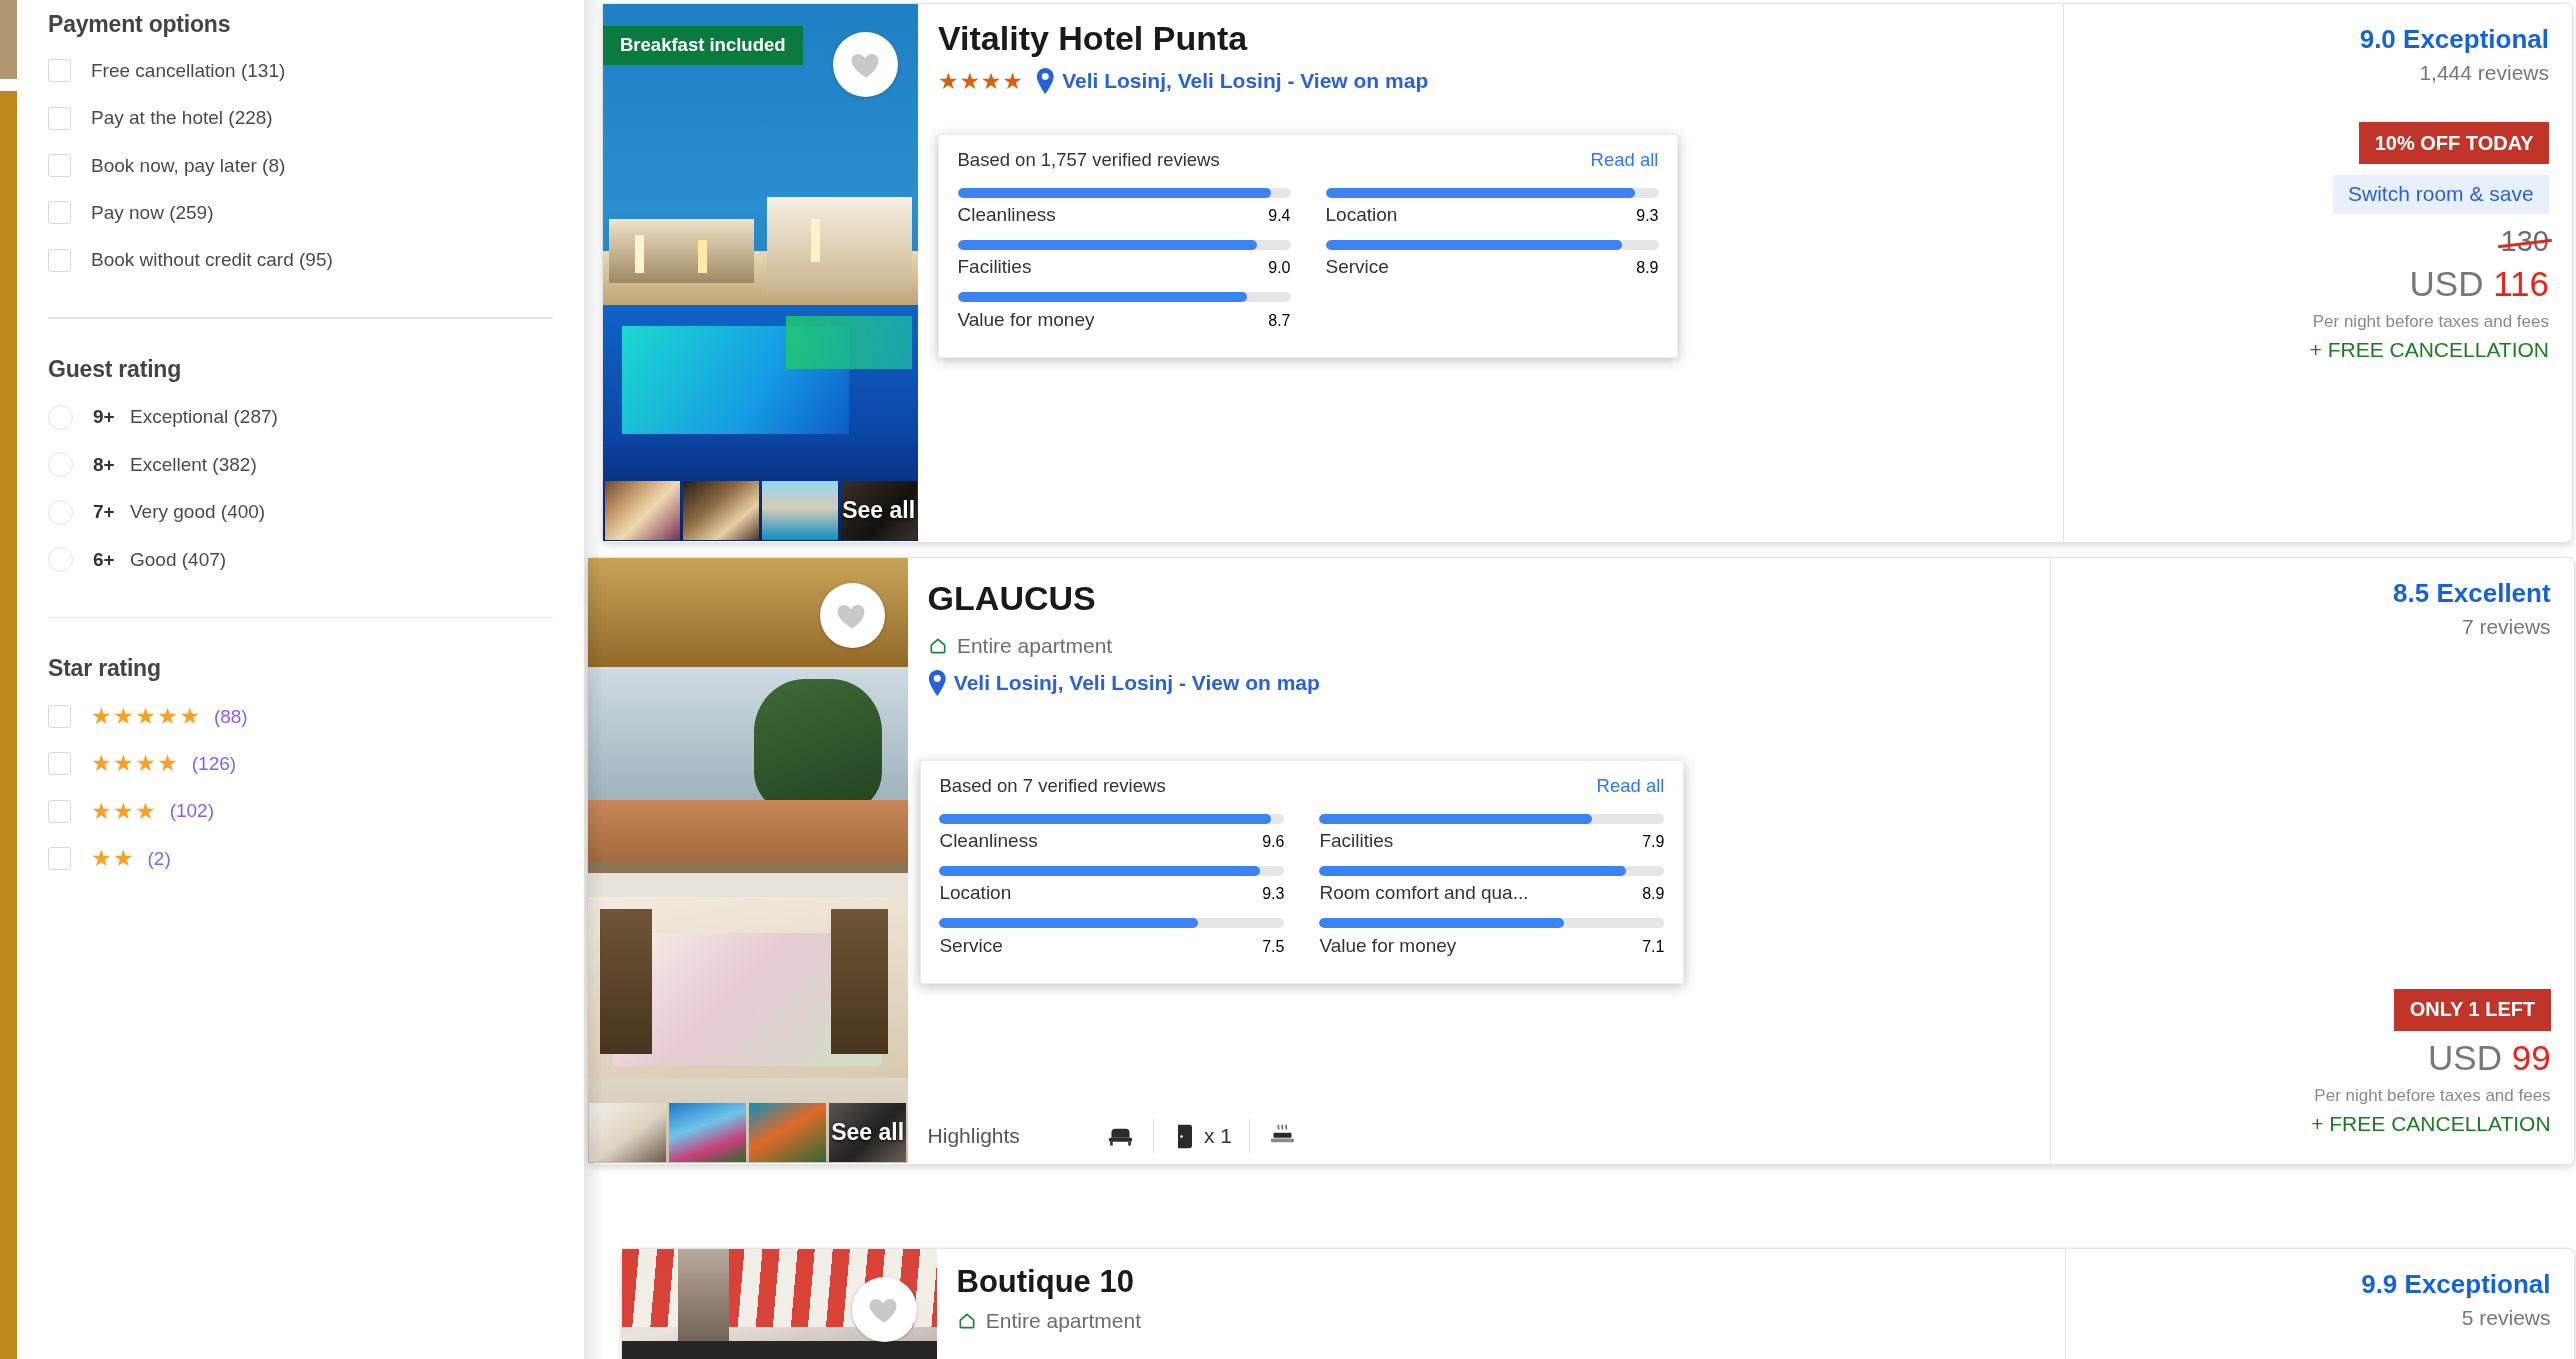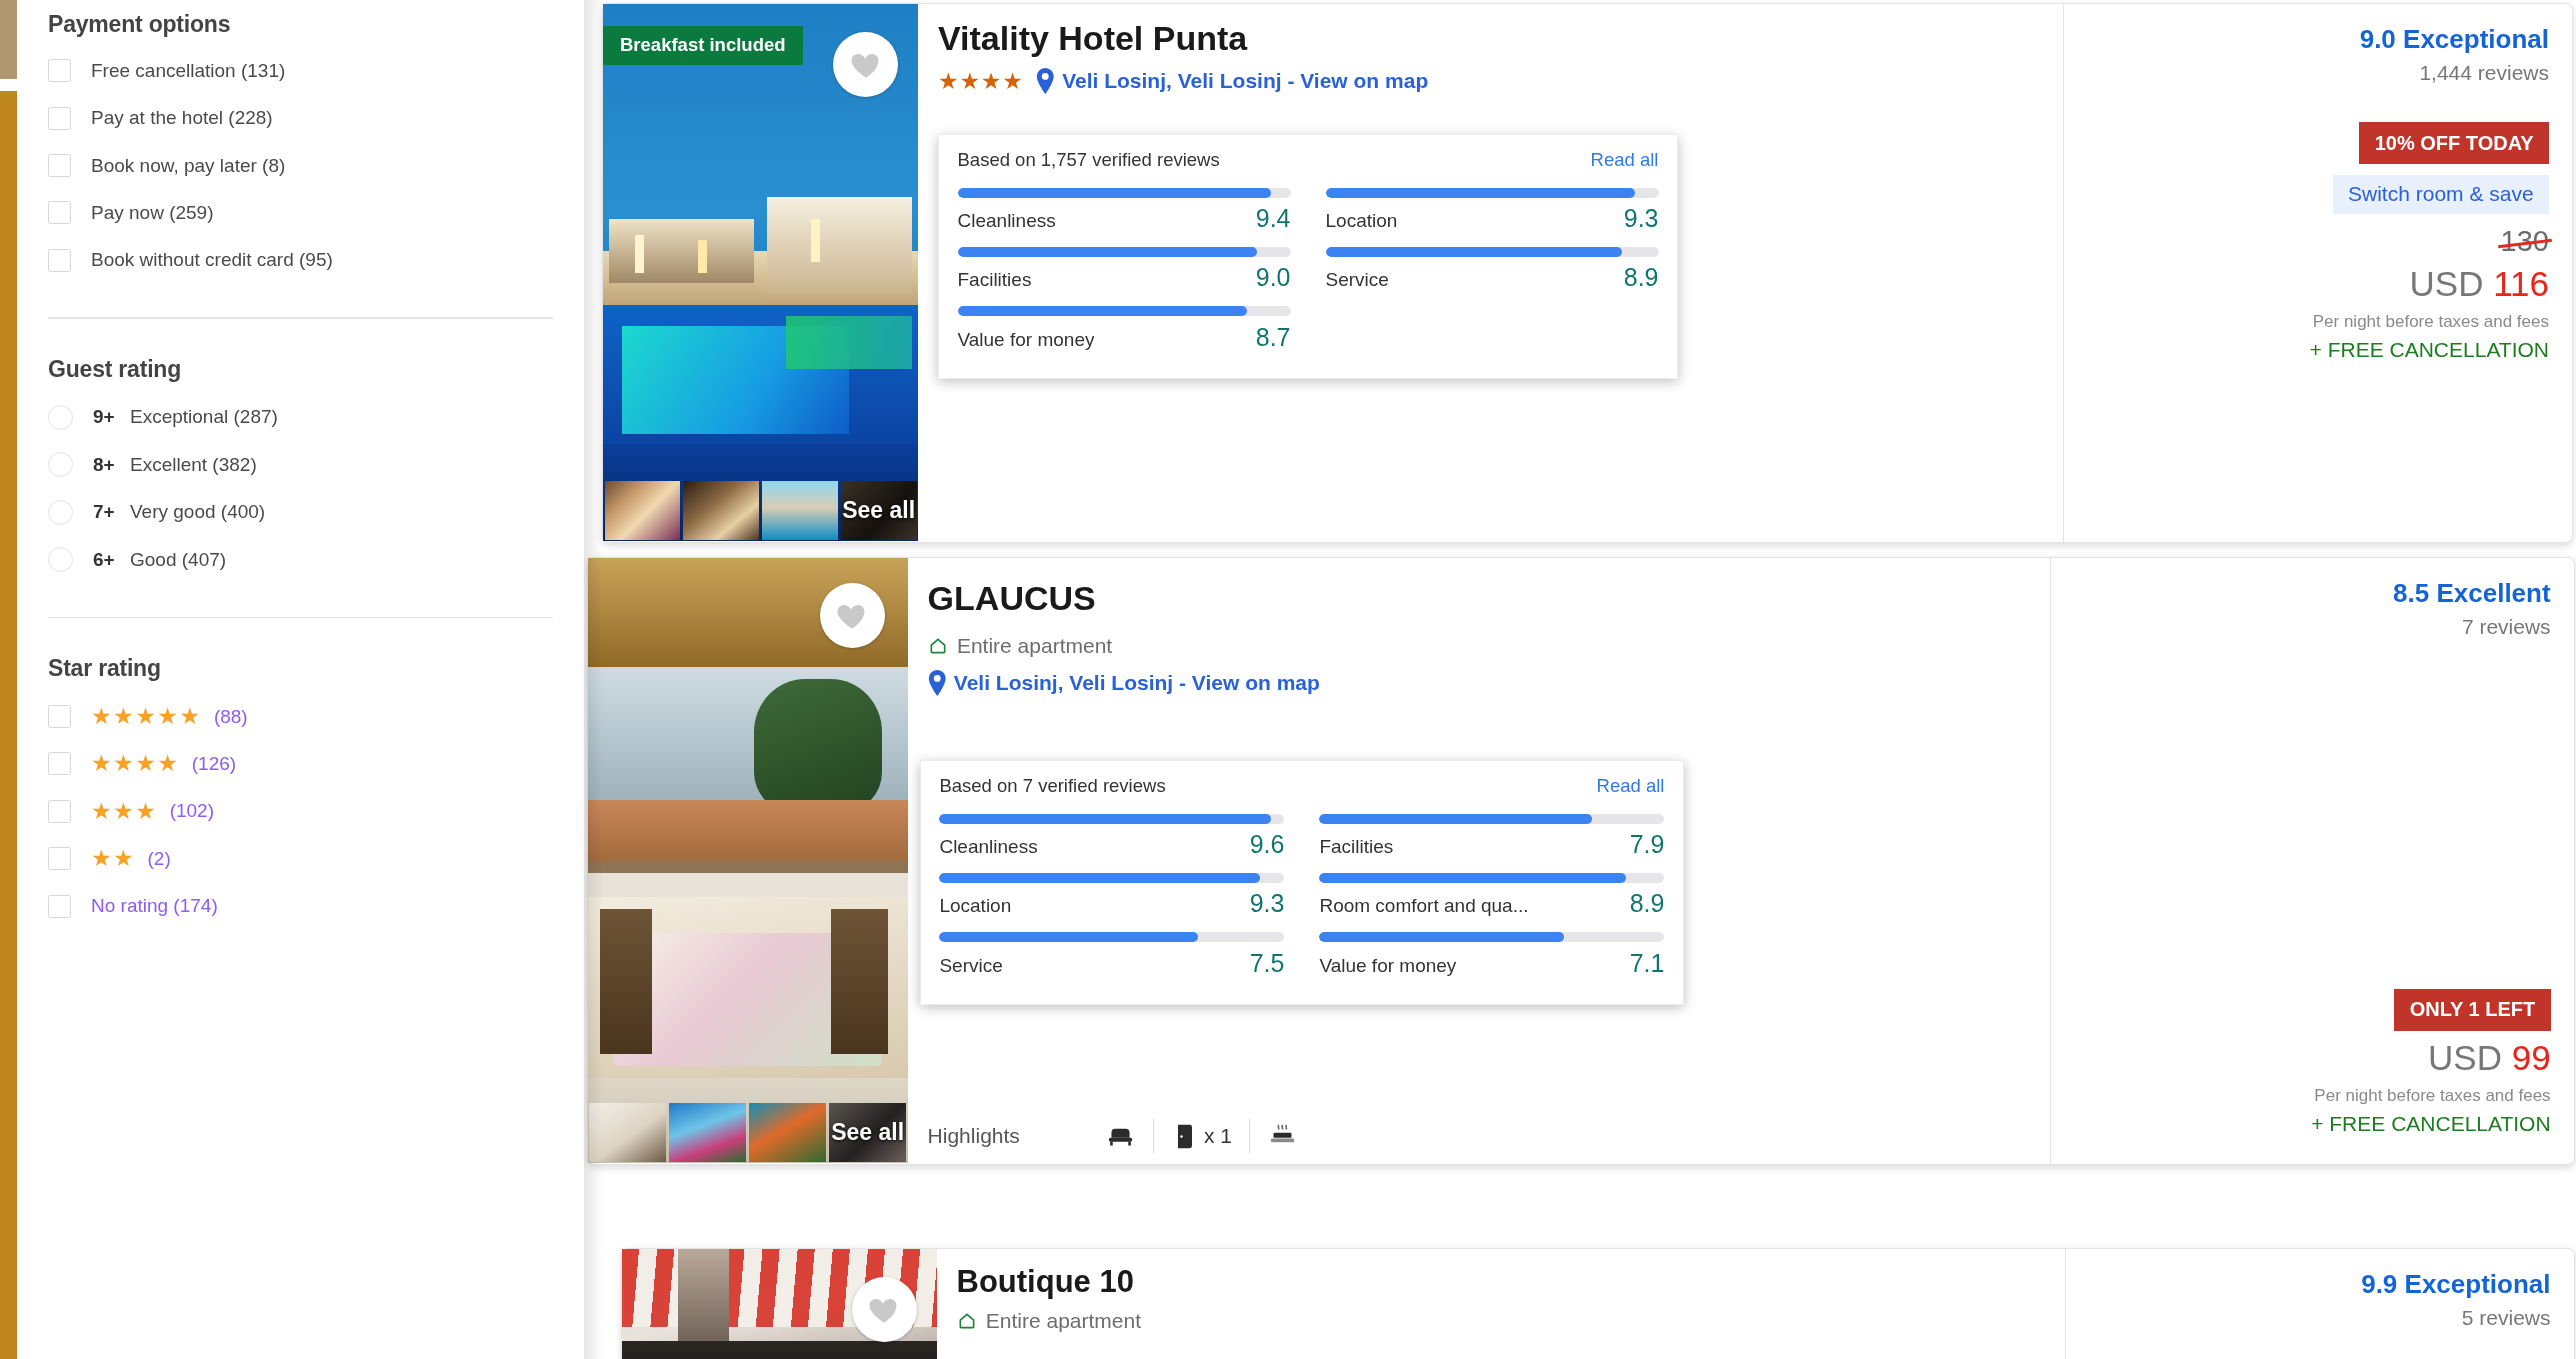--- a/index.html
+++ b/index.html
@@ -69,21 +69,21 @@
                border: 0.8px solid #ececec; padding: 14px 18.5px 12.3px 18.5px; z-index: 8; }
   .rev-head { display: flex; justify-content: space-between; align-items: baseline; }
   .rev-head-l { font-size: 18.5px; color: #333; }
   .rev-head-r { font-size: 18.5px; color: #2f79e8; }
   .rev-grid { display: grid; grid-template-columns: 1fr 1fr; column-gap: 35px; row-gap: 0; margin-top: 17px; }
   .rev-item { padding-bottom: 14px; }
   .bar-bg { height: 10px; border-radius: 5.4px; background: #e6e6e8; overflow: hidden; }
   .bar-fg { height: 10px; border-radius: 5.4px; background: #3b82f3; }
   .rev-line { display: flex; justify-content: space-between; align-items: baseline; margin-top: 6.2px; }
   .rev-name { font-size: 19px; color: #333; white-space: nowrap; overflow: hidden; text-overflow: ellipsis; }
-  .rev-val { font-size: 25px; color: #0f766e; margin-left: 10.8px; }
+  .rev-val { font-size: 16px; color: #000000; margin-left: 10.8px; }
 
   
   .hl-row { position: absolute; left: 20px; bottom: 10.8px; display: flex; align-items: center; }
   .hl-label { font-size: 21px; color: #555; }
   .hl-icons { display: flex; align-items: center; margin-left: 85px; }
   .hl-sep { width: 1.5px; height: 34px; background: #d8d8d8; margin: 0 17px; }
   .hl-x { font-size: 21px; color: #333; margin-left: 4.6px; }
 
   
   .score-line { font-size: 26px; font-weight: bold; color: #1464d6; white-space: nowrap; }
@@ -193,24 +193,20 @@
       <span class="stars-row">★★★</span>
       <span class="star-count">(102)</span>
     </div>
     <div style="height:15.4px"></div>
     <div class="facet-row">
       <span class="cb"></span>
       <span class="stars-row">★★</span>
       <span class="star-count">(2)</span>
     </div>
     <div style="height:15.4px"></div>
-    <div class="facet-row">
-      <span class="cb"></span>
-      <span class="star-count" style="margin-left:20px">No rating (174)</span>
-    </div>
 
   </div>
   <div class="sidebar-shadow"></div>
 
   <div class="results">
 
     <div class="card" style="left:18.5px; top:1248px; width:1954px; height:170px; z-index:1;">
       <div class="card-photo" style="width:315px;">
         <div class="hero" style="height:170px; background:linear-gradient(170deg,#cfc9c4 0%,#e9e3dd 40%,#8d8277 100%);">
           <div style="position:absolute;left:0;top:0;width:100%;height:46%;background:repeating-linear-gradient(95deg,#d8352a 0 17px,#f3efe9 17px 35px);opacity:.92"></div>

